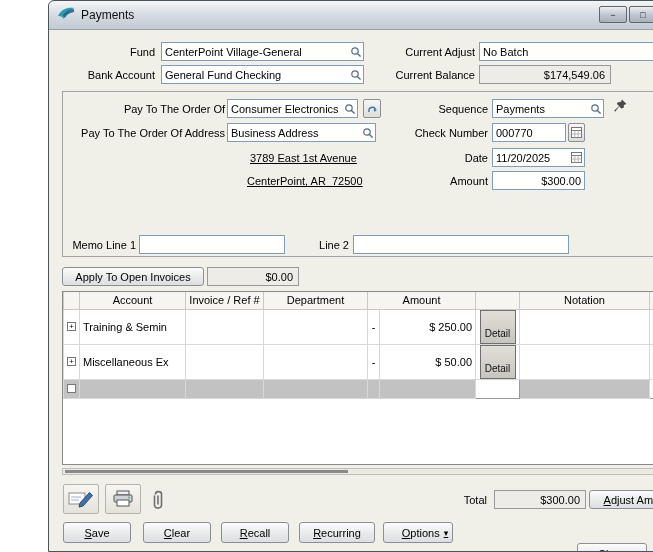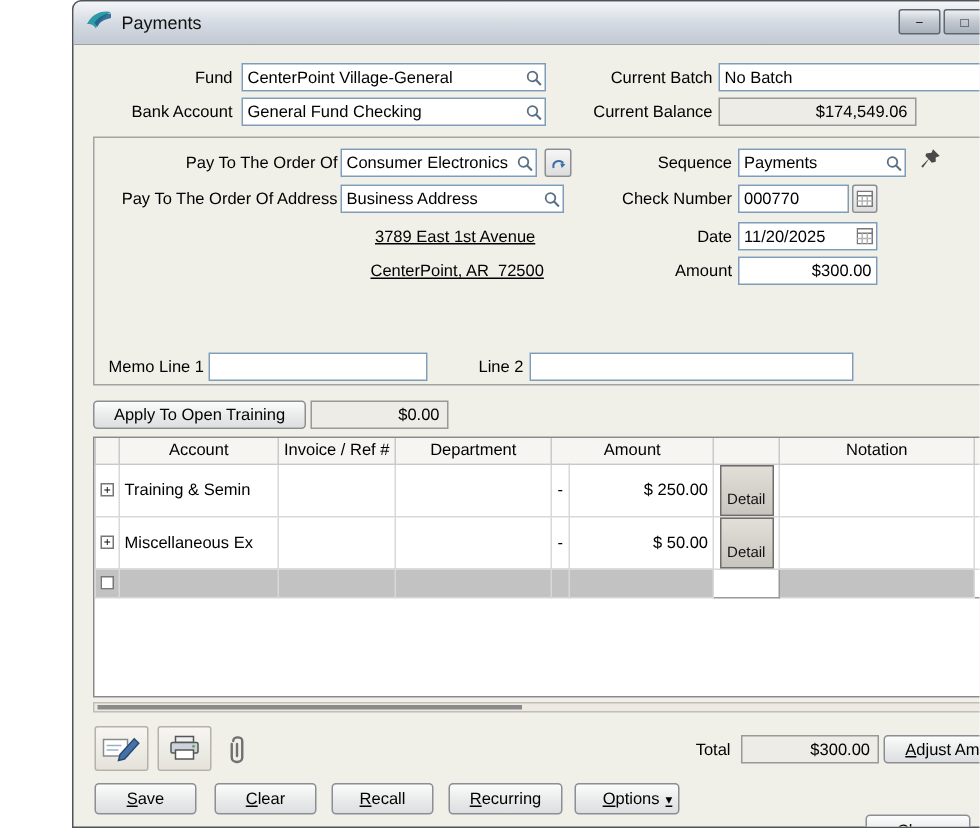--- a/index.html
+++ b/index.html
@@ -140,21 +140,21 @@
   <div class="field" style="left:112px; top:41px; width:203px;">
     <input value="CenterPoint Village-General" style="">
     <span class="lookup">
       <svg width="12" height="12" viewBox="0 0 12 12">
           <circle cx="5" cy="5" r="3.2" fill="none" stroke="#5a6e84" stroke-width="1.2"></circle>
           <line x1="7.4" y1="7.4" x2="10.6" y2="10.6" stroke="#5a6e84" stroke-width="1.4"></line>
         </svg>
     </span>
   </div>
 
-  <div class="lbl" style="left:330px; top:45px; width:96px;">Current Batch</div>
+  <div class="lbl" style="left:330px; top:45px; width:96px;">Current Adjust</div>
   <div class="field" style="left:430px; top:41px; width:209px;">
     <input value="No Batch" style="">
     <span class="lookup">
       <svg width="12" height="12" viewBox="0 0 12 12">
           <circle cx="5" cy="5" r="3.2" fill="none" stroke="#5a6e84" stroke-width="1.2"></circle>
           <line x1="7.4" y1="7.4" x2="10.6" y2="10.6" stroke="#5a6e84" stroke-width="1.4"></line>
         </svg>
     </span>
   </div>
 
@@ -258,21 +258,21 @@
     <div class="field" style="left:76px; top:143px; width:146px;">
       <input value="" style="">
     </div>
     <div class="lbl" style="left:242px; top:147px; width:44px;">Line 2</div>
     <div class="field" style="left:290px; top:143px; width:216px;">
       <input value="" style="">
     </div>
   </div>
 
   <div class="btn" style="left:13px; top:266px; width:142px; height:19px;">
-    <span>Apply To Open Training</span>
+    <span>Apply To Open Invoices</span>
   </div>
   <div class="display" style="left:158px; top:266px; width:92px;">$0.00</div>
 
   <div class="grid-wrap">
     <table class="grid">
       <colgroup>
         <col style="width:16px">
           <col style="width:106px">
           <col style="width:78px">
           <col style="width:104px">

